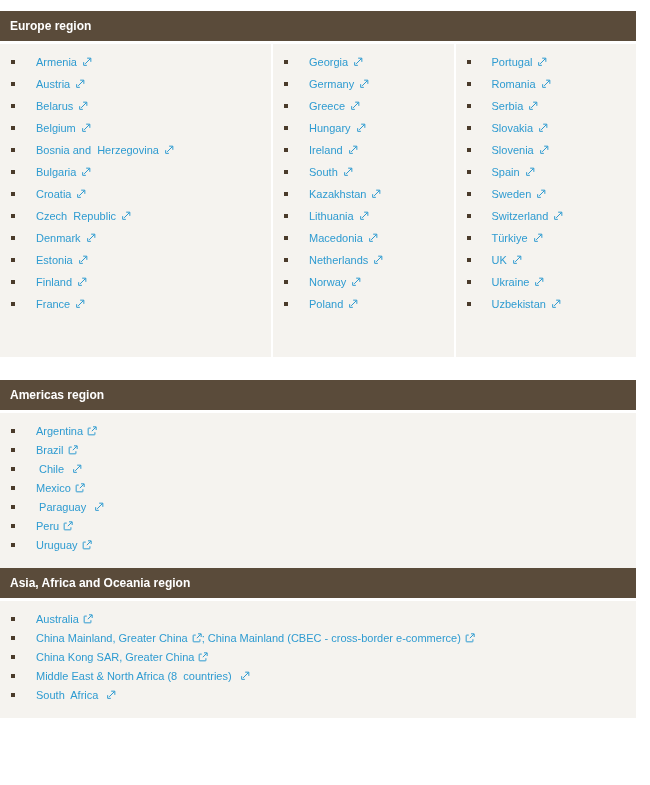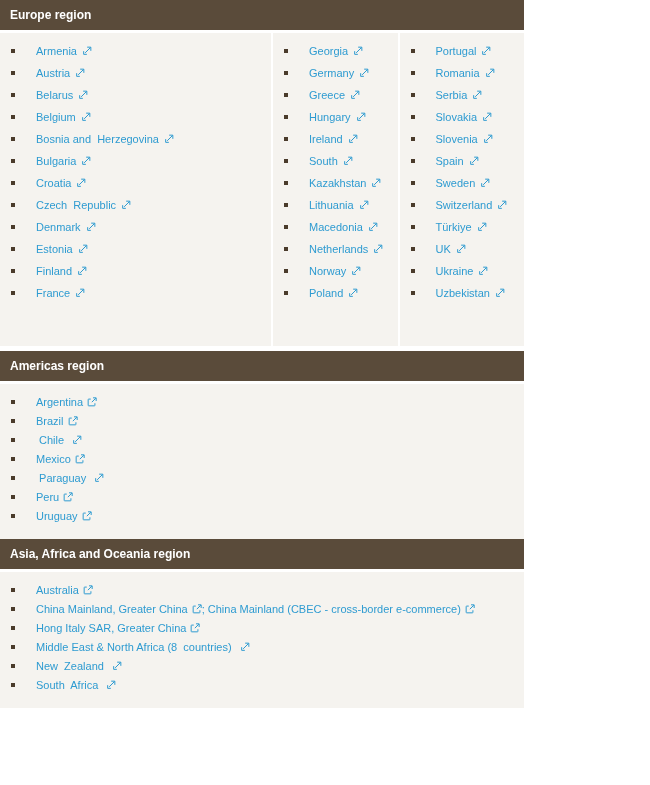--- a/index.html
+++ b/index.html
@@ -2,39 +2,40 @@
 <html><head>
 <meta charset="utf-8">
 <style>
   html, body {
     margin: 0;
     padding: 0;
     background: #ffffff;
     font-family: "Liberation Sans", sans-serif;
   }
   .page {
-    width: 524px;
+    width: 636px;
+    padding-top: 11px;
     box-sizing: border-box;
   }
   .region-header {
     background: #5a4b3a;
     color: #ffffff;
     font-size: 12px;
     font-weight: bold;
     height: 30px;
     line-height: 30px;
     padding-left: 10px;
     margin-bottom: 3px;
     box-sizing: border-box;
   }
   .columns {
     display: flex;
     gap: 2px;
     min-height: 313px;
-    margin-bottom: 5px;
+    margin-bottom: 23px;
   }
   ul.panel {
     background: #f5f3ef;
     margin: 0;
     padding: 12px 0 10px 0;
     list-style: none;
     box-sizing: border-box;
   }
   .col-wide { width: 271px; flex: 0 0 271px; }
   .col { flex: 1 1 0; }
@@ -468,37 +469,29 @@
                   <path d="M7.2 1h3.8v3.8" fill="none" stroke="currentColor" stroke-width="1.2"></path>
                   <path d="M10.6 1.4 5.8 6.2" fill="none" stroke="currentColor" stroke-width="1.2"></path>
                 </svg></span></a>; <a class="country-link" href="#"><span class="label">China Mainland (CBEC - cross-border e-commerce)</span><span class="ext-icon icon-box"><svg width="10" height="10" viewBox="0 0 12 12">
                   <path d="M4.5 2.5H2a.6.6 0 0 0-.6.6v6.9a.6.6 0 0 0 .6.6h6.9a.6.6 0 0 0 .6-.6V7.5" fill="none" stroke="currentColor" stroke-width="1.2"></path>
                   <path d="M7.2 1h3.8v3.8" fill="none" stroke="currentColor" stroke-width="1.2"></path>
                   <path d="M10.6 1.4 5.8 6.2" fill="none" stroke="currentColor" stroke-width="1.2"></path>
                 </svg></span></a></span>
   </li>
         <li class="country-item">
     <span class="bullet"></span>
-    <span class="links"><a class="country-link" href="#"><span class="label">Hong Italy SAR, Greater China</span><span class="ext-icon icon-box"><svg width="10" height="10" viewBox="0 0 12 12">
+    <span class="links"><a class="country-link" href="#"><span class="label">China Kong SAR, Greater China</span><span class="ext-icon icon-box"><svg width="10" height="10" viewBox="0 0 12 12">
                   <path d="M4.5 2.5H2a.6.6 0 0 0-.6.6v6.9a.6.6 0 0 0 .6.6h6.9a.6.6 0 0 0 .6-.6V7.5" fill="none" stroke="currentColor" stroke-width="1.2"></path>
                   <path d="M7.2 1h3.8v3.8" fill="none" stroke="currentColor" stroke-width="1.2"></path>
                   <path d="M10.6 1.4 5.8 6.2" fill="none" stroke="currentColor" stroke-width="1.2"></path>
                 </svg></span></a></span>
   </li>
         <li class="country-item">
     <span class="bullet"></span>
     <span class="links"><a class="country-link" href="#"><span class="label">Middle East &amp; North Africa (8  countries) </span><span class="ext-icon icon-arrow"><svg width="10" height="10" viewBox="0 0 12 12">
-                  <path d="M2 6.2v3.8h3.8" fill="none" stroke="currentColor" stroke-width="1.2"></path>
-                  <path d="M6.2 1.4H10.6v4.4" fill="none" stroke="currentColor" stroke-width="1.2"></path>
-                  <path d="M10.2 1.8 3.8 8.2" fill="none" stroke="currentColor" stroke-width="1.2"></path>
-                </svg></span></a></span>
-  </li>
-        <li class="country-item">
-    <span class="bullet"></span>
-    <span class="links"><a class="country-link" href="#"><span class="label">New  Zealand </span><span class="ext-icon icon-arrow"><svg width="10" height="10" viewBox="0 0 12 12">
                   <path d="M2 6.2v3.8h3.8" fill="none" stroke="currentColor" stroke-width="1.2"></path>
                   <path d="M6.2 1.4H10.6v4.4" fill="none" stroke="currentColor" stroke-width="1.2"></path>
                   <path d="M10.2 1.8 3.8 8.2" fill="none" stroke="currentColor" stroke-width="1.2"></path>
                 </svg></span></a></span>
   </li>
         <li class="country-item">
     <span class="bullet"></span>
     <span class="links"><a class="country-link" href="#"><span class="label">South  Africa </span><span class="ext-icon icon-arrow"><svg width="10" height="10" viewBox="0 0 12 12">
                   <path d="M2 6.2v3.8h3.8" fill="none" stroke="currentColor" stroke-width="1.2"></path>
                   <path d="M6.2 1.4H10.6v4.4" fill="none" stroke="currentColor" stroke-width="1.2"></path>

